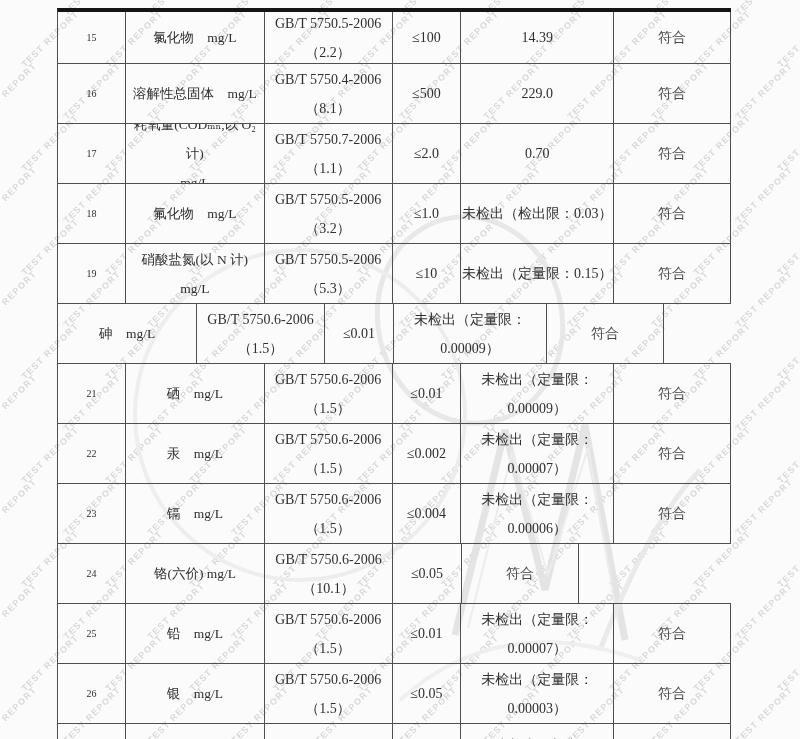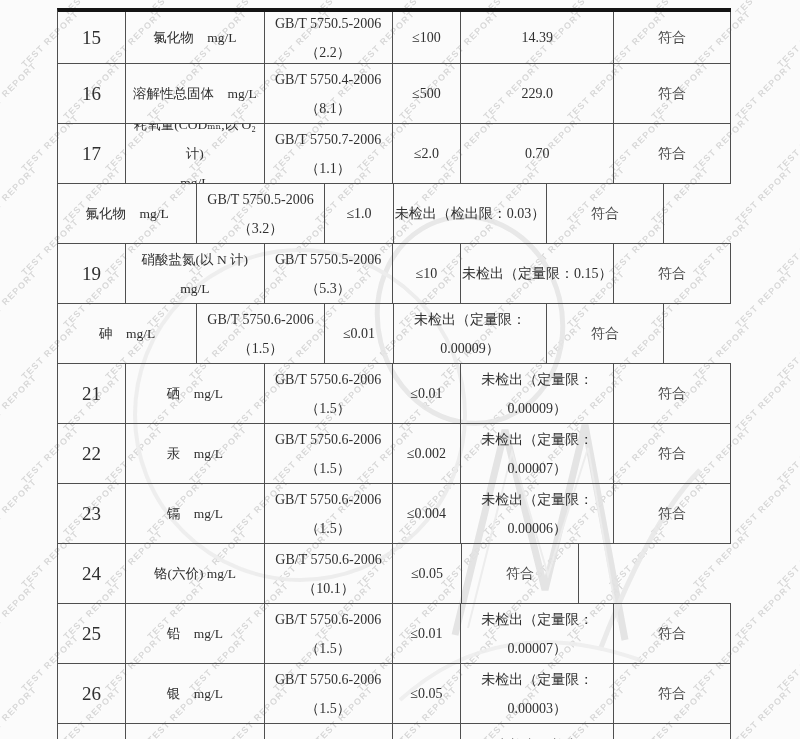--- a/index.html
+++ b/index.html
@@ -60,21 +60,21 @@
     display:flex;
     align-items:center;
     justify-content:center;
     text-align:center;
     white-space:pre-line;
     line-height:29px;
     font-size:14px;
     color:var(--ink);
     overflow:hidden;
   }
-  .c-no{width:68px;font-size:19px;}
+  .c-no{width:68px;font-size:10px;}
   .c-item{width:139px;font-size:13.5px;}
   .c-method{width:128px;}
   .c-limit{width:69px;}
   .c-result{width:153px;}
   .c-conclusion{width:117px;color:#474747;}
   .row.partial .cell{
     align-items:flex-start;
     padding-top:7px;
   }
 </style>
@@ -283,20 +283,21 @@
     <div class="cell c-item">耗氧量(CODₘₙ,以 O₂计)
 mg/L</div>
     <div class="cell c-method">GB/T 5750.7-2006
 （1.1）</div>
     <div class="cell c-limit">≤2.0</div>
     <div class="cell c-result">0.70</div>
     <div class="cell c-conclusion">符合</div>
   </div>
 
   <div class="row" style="height: 60px;">
+    <div class="cell c-no">18</div>
     <div class="cell c-item">氟化物　mg/L</div>
     <div class="cell c-method">GB/T 5750.5-2006
 （3.2）</div>
     <div class="cell c-limit">≤1.0</div>
     <div class="cell c-result">未检出（检出限：0.03）</div>
     <div class="cell c-conclusion">符合</div>
   </div>
 
   <div class="row" style="height: 60px;">
     <div class="cell c-no">19</div>

